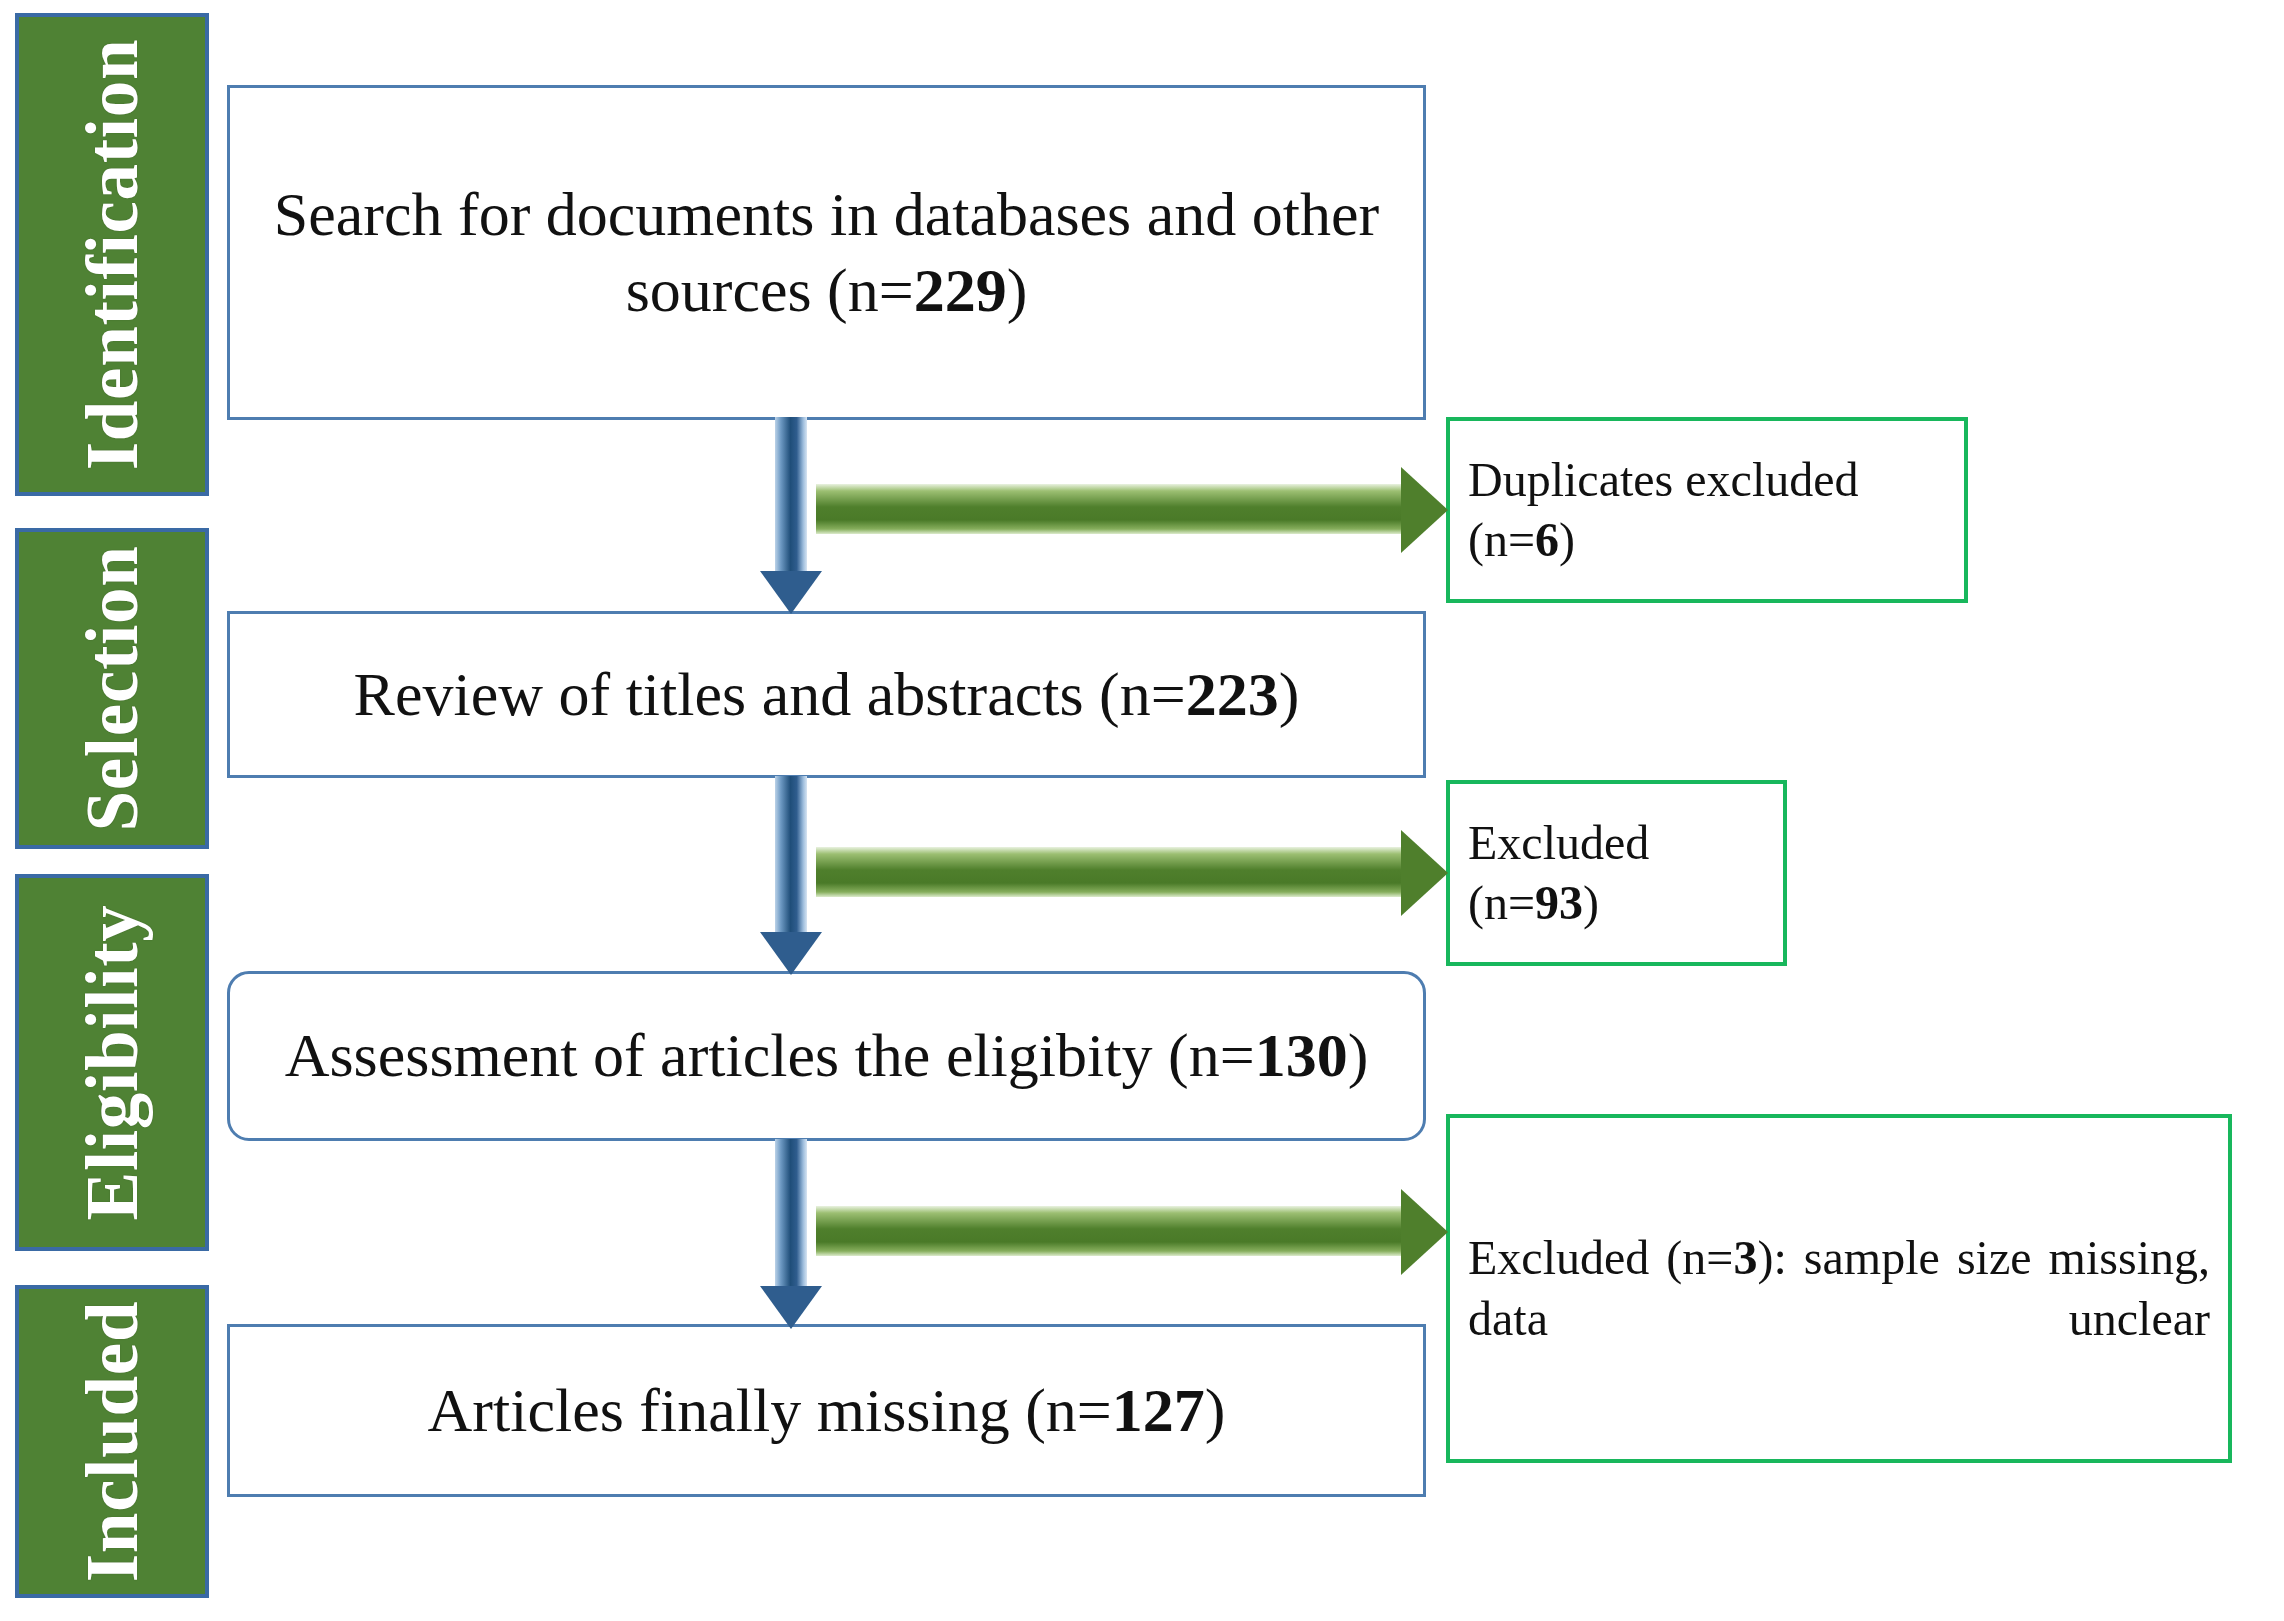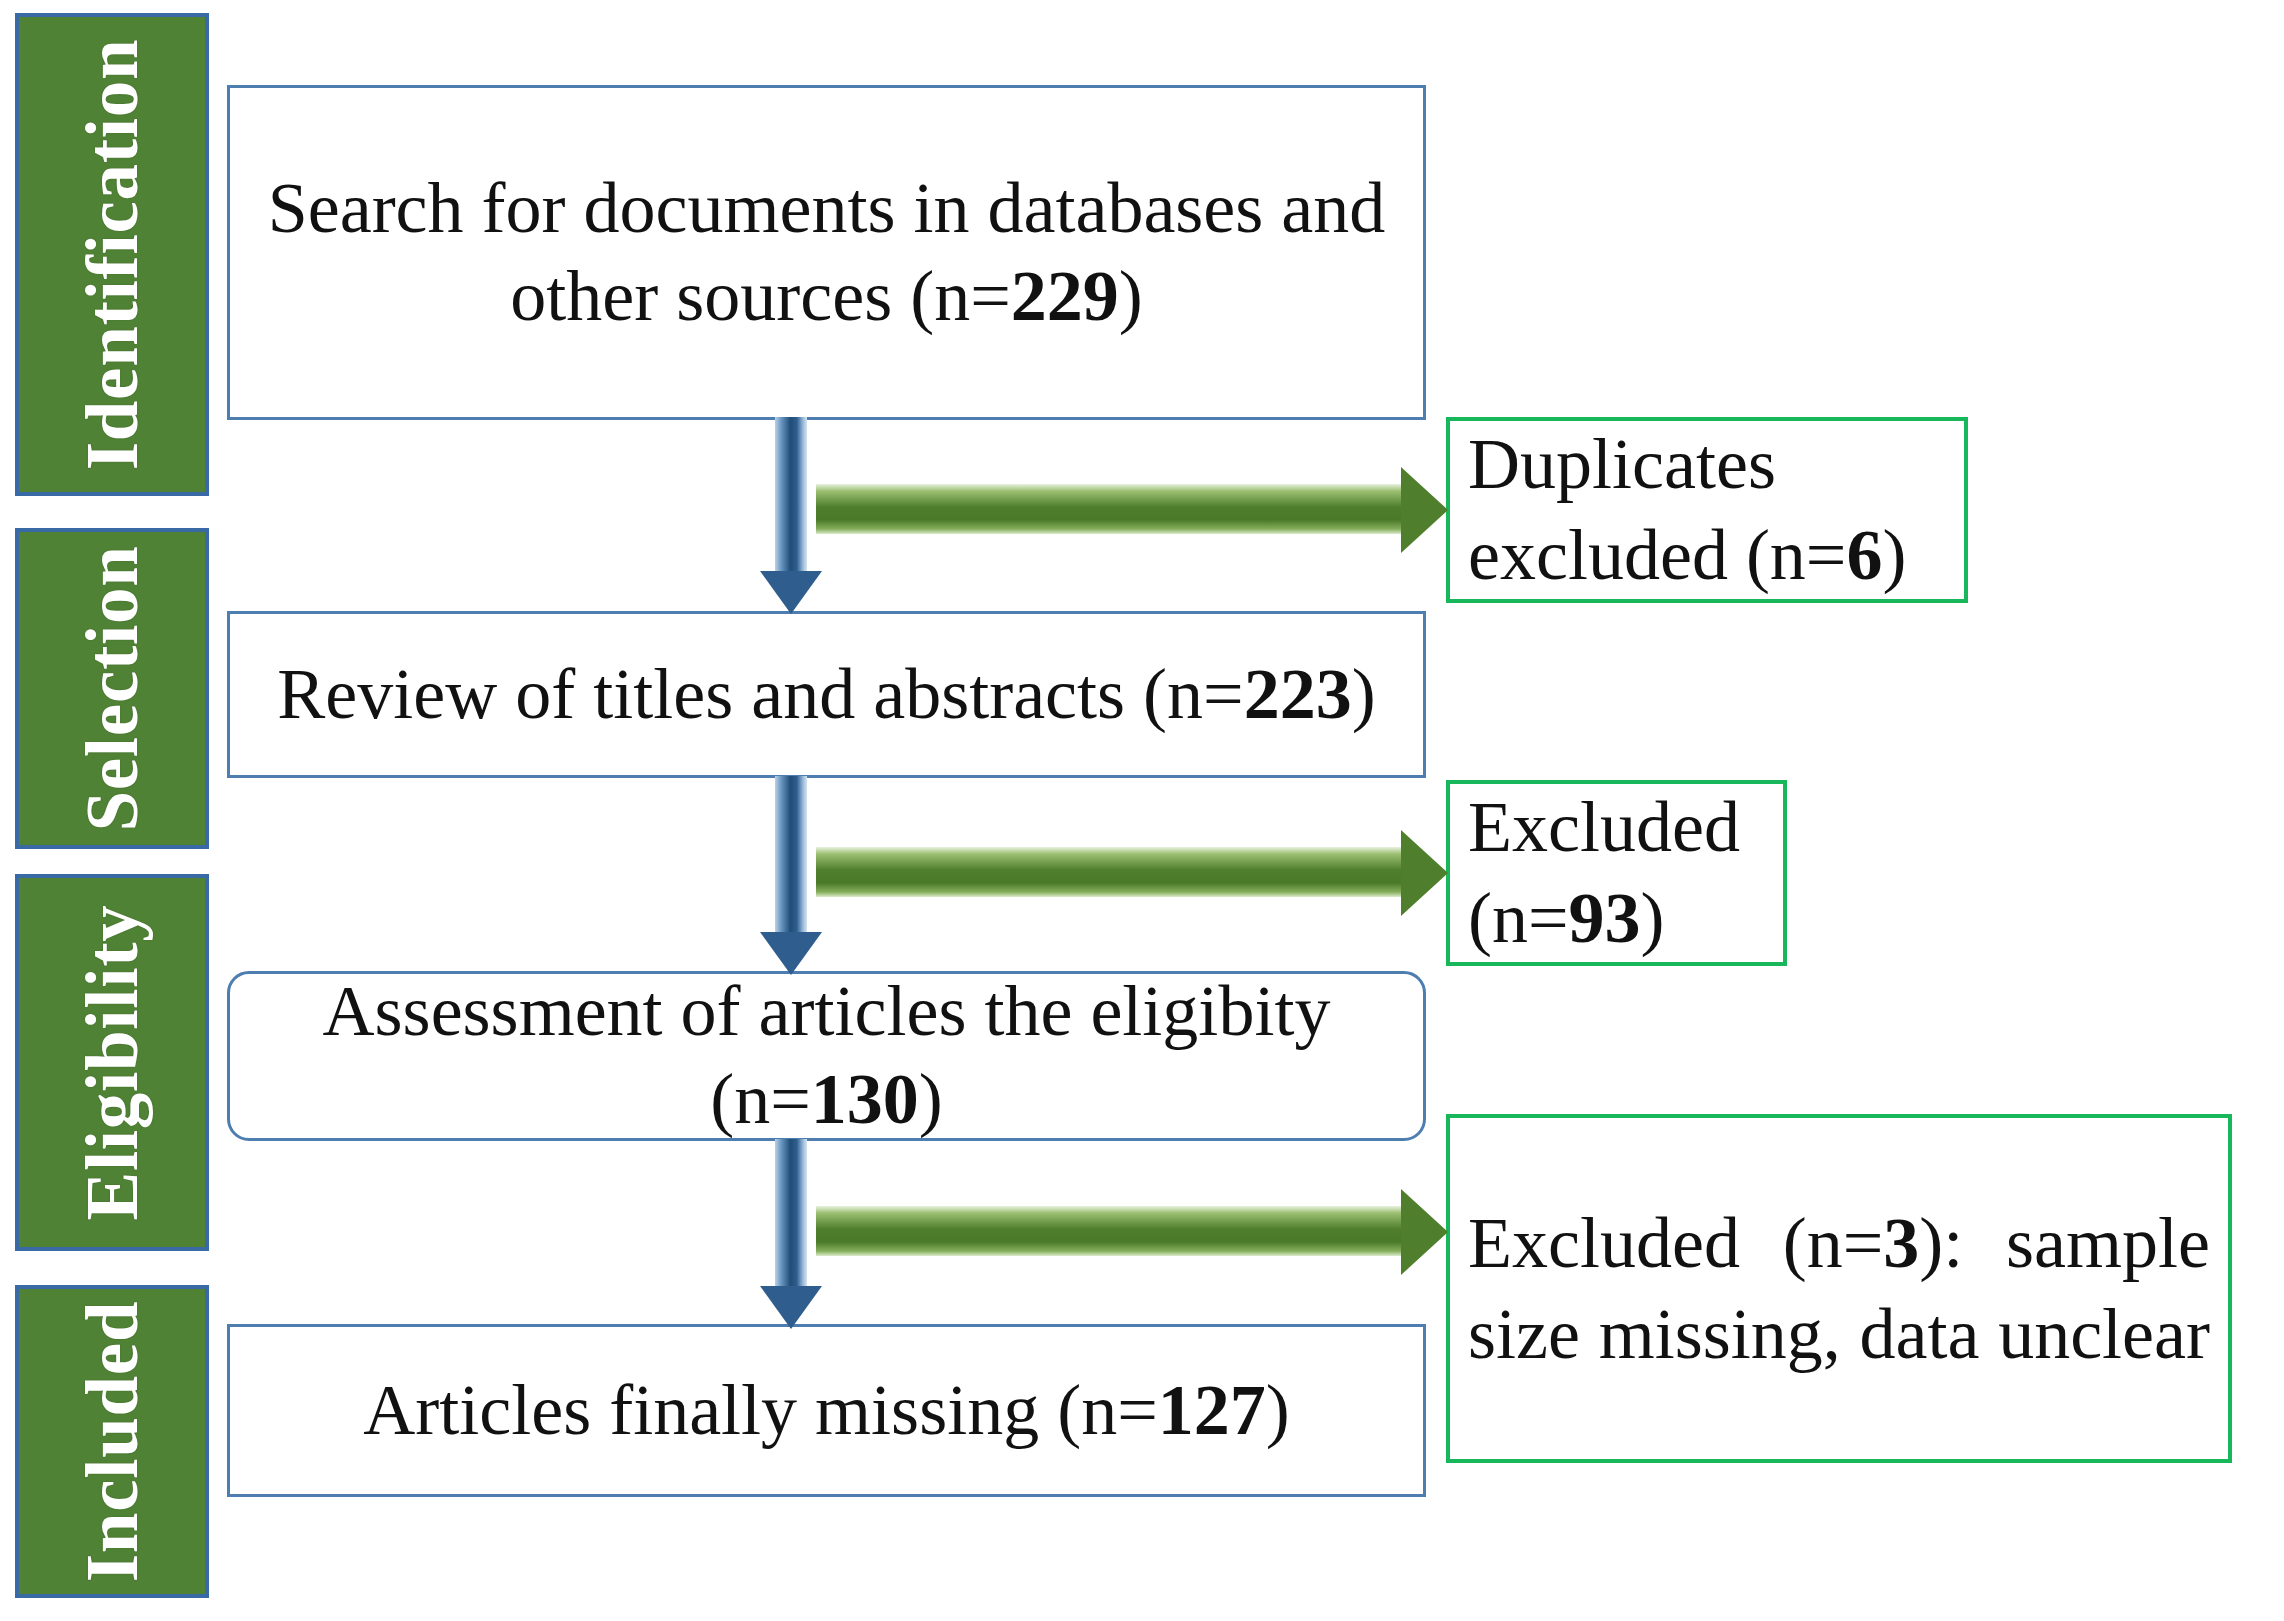--- a/index.html
+++ b/index.html
@@ -38,38 +38,38 @@
     background:#ffffff;
     border:3.5px solid #4E7DB0;
     box-sizing:border-box;
     display:flex;
     align-items:center;
     justify-content:center;
     text-align:center;
   }
   .main-box .btext{
     color:#111111;
-    font-size:72px;
+    font-size:62px;
     line-height:1.22;
     padding:0 24px;
   }
 
   
   .excl-box{
     position:absolute;
     background:#ffffff;
     border:4.2px solid #18B75C;
     box-sizing:border-box;
     display:flex;
     align-items:center;
     justify-content:flex-start;
   }
   .excl-box .etext{
     color:#111111;
-    font-size:72px;
+    font-size:48px;
     line-height:1.26;
     padding:0 18px;
     text-align:left;
   }
   .excl-box.justify .etext{
     text-align:justify;
     text-align-last:justify;
     width:100%;
   }
 

